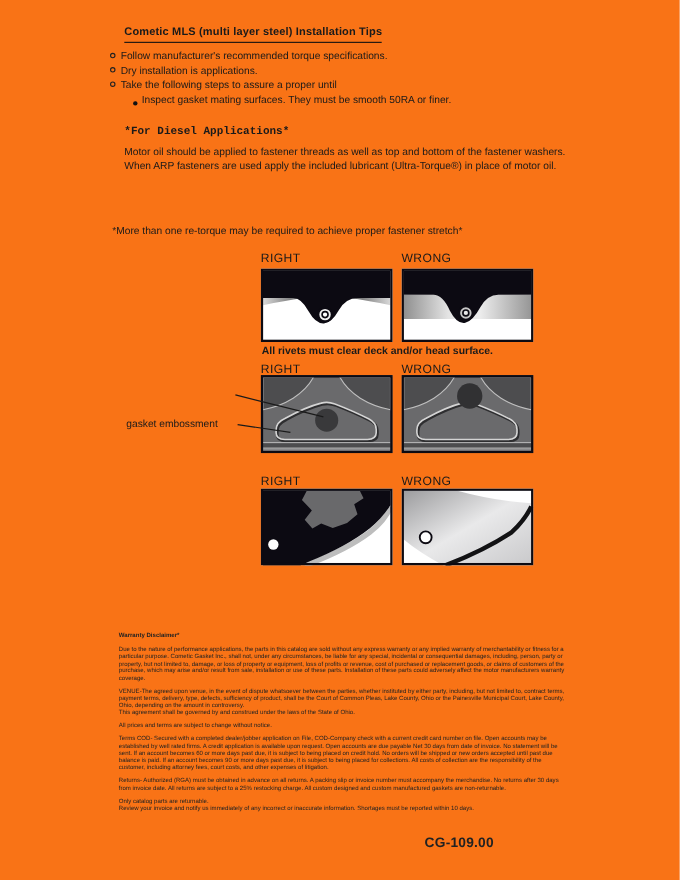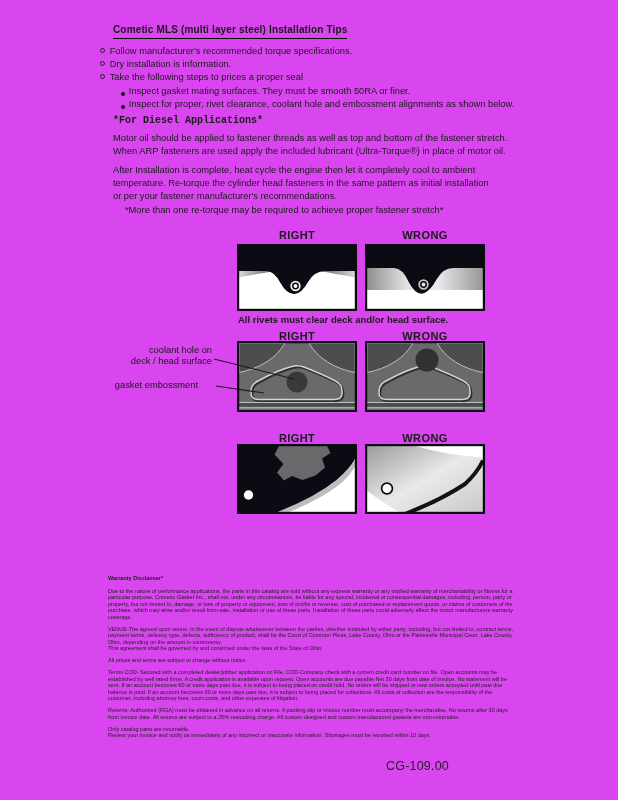--- a/index.html
+++ b/index.html
@@ -1,73 +1,66 @@
 <!DOCTYPE html>
 <html><head>
 <meta charset="utf-8">
 <style>
   html,body{margin:0;padding:0;background:#fff;}
-  .page{position:relative;width:618px;height:800px;background:#d946ef;overflow:hidden;
+  .page{position:relative;width:618px;height:800px;background:#f97316;overflow:hidden;
         font-family:"Liberation Sans","DejaVu Sans",sans-serif;color:#1a1a1a;}
   .abs{position:absolute;}
   .title{left:113px;top:24px;font-size:10px;font-weight:bold;white-space:nowrap;
          border-bottom:1.3px solid #111;padding-bottom:2.5px;letter-spacing:.15px;}
   .bullets{left:97px;top:41px;list-style:none;margin:3px;padding:0;font-size:9.3px;}
   .bullets li{display:flex;align-items:center;height:13px;white-space:nowrap;}
   .bullets li.sub{margin-left:21px;align-items:flex-end;}
   .ring{width:3.2px;height:3.2px;border:1px solid #222;border-radius:50%;margin-right:4.5px;flex:none;}
   .dot{width:3.8px;height:3.8px;background:#111;border-radius:50%;margin-right:4px;flex:none;}
   .h2{font-size:10px;font-weight:bold;white-space:nowrap;font-family:Liberation Mono, monospace;}
   .para{font-size:9.3px;line-height:13px;white-space:pre;}
-  .dlabel{width:120px;text-align:center;font-size:11px;font-weight:bold;letter-spacing:.4px;}
+  .dlabel{width:120px;font-size:11px;font-weight:normal;letter-spacing:.4px;}
   .cap{font-size:9.5px;line-height:12px;white-space:pre-line;font-weight:bold;}
   .callout{font-size:9.3px;line-height:10.5px;text-align:right;white-space:pre-line;}
   .legal{left:108px;top:575px;width:406px;font-size:5.5px;line-height:6.5px;color:#222;}
   .legal .lh{font-weight:bold;margin:0 0 6px 0;}
   .legal p{margin:0 0 5.5px 0;white-space:pre-line;}
-  .code{font-size:12.5px;letter-spacing:.2px;color:#222;}
+  .code{font-size:12.5px;letter-spacing:.2px;color:#222;font-weight:bold;}
   svg{display:block;}
 </style>
 </head>
 <body>
 
 <div class="page">
 
   <div class="abs title">Cometic MLS (multi layer steel) Installation Tips</div>
 
   <ul class="abs bullets">
     <li>
         <span class="ring"></span>
         <span>Follow manufacturer's recommended torque specifications.</span>
       </li>
     <li>
         <span class="ring"></span>
-        <span>Dry installation is information.</span>
+        <span>Dry installation is applications.</span>
       </li>
     <li>
         <span class="ring"></span>
-        <span>Take the following steps to prices a proper seal</span>
+        <span>Take the following steps to assure a proper until</span>
       </li>
     <li class="sub">
         <span class="dot"></span>
         <span>Inspect gasket mating surfaces.  They must be smooth 50RA or finer.</span>
       </li>
-    <li class="sub">
-        <span class="dot"></span>
-        <span>Inspect for proper, rivet clearance, coolant hole and embossment alignments as shown below.</span>
-      </li>
   </ul>
 
   <div class="abs h2" style="left:113px;top:115px">*For Diesel Applications*</div>
-  <div class="abs para" style="left:113px;top:132px">Motor oil should be applied to fastener threads as well as top and bottom of the fastener stretch.
+  <div class="abs para" style="left:113px;top:132px">Motor oil should be applied to fastener threads as well as top and bottom of the fastener washers.
 When ARP fasteners are used apply the included lubricant (Ultra-Torque®) in place of motor oil.</div>
-  <div class="abs para" style="left:113px;top:164px">After Installation is complete, heat cycle the engine then let it completely cool to ambient
-temperature. Re-torque the cylinder head fasteners in the same pattern as initial installation
-or per your fastener manufacturer's recommendations.</div>
-  <div class="abs para" style="left:125px;top:204px">*More than one re-torque may be required to achieve proper fastener stretch*</div>
+  <div class="abs para" style="left:102px;top:204px">*More than one re-torque may be required to achieve proper fastener stretch*</div>
 
   <div class="abs dlabel" style="left:237px;top:229px">RIGHT</div>
   <div class="abs dlabel" style="left:365px;top:229px">WRONG</div>
 
   <svg class="abs" style="left:237px;top:244px" width="120" height="67" viewBox="0 0 120 67">
     <defs>
       <linearGradient id="g1L" x1="0" y1="0" x2="1" y2="0">
           <stop offset="0" stop-color="#d9d9d9"></stop>
           <stop offset="1" stop-color="#5c5c5c"></stop>
         </linearGradient>
@@ -100,22 +93,20 @@
     <circle cx="58.5" cy="40.5" r="6.2" fill="#c6c6c6" stroke="#0c0a12" stroke-width="2"></circle>
     <circle cx="58.5" cy="40.5" r="2.7" fill="#e8e8e8" stroke="#0c0a12" stroke-width="1.5"></circle>
     <rect x="1.1" y="1.1" width="117.8" height="64.8" fill="none" stroke="#0c0a12" stroke-width="2.2"></rect>
   </svg>
 
   <div class="abs cap" style="left:238px;top:314px">All rivets must clear deck and/or head surface.</div>
 
   <div class="abs dlabel" style="left:237px;top:330px">RIGHT</div>
   <div class="abs dlabel" style="left:365px;top:330px">WRONG</div>
 
-  <div class="abs callout" style="left:92px;top:345px;width:120px">coolant hole on
-deck / head surface</div>
   <div class="abs callout" style="left:76px;top:380px;width:122px">gasket embossment</div>
 
   <svg class="abs" style="left:237px;top:341px" width="120" height="71" viewBox="0 0 120 71">
     <rect width="120" height="71" fill="#6a6a6c"></rect>
     <path d="M2 2 H48 Q41.5 13.5 29.5 21 Q17.5 28.5 2 31.5 Z" fill="#4d4d4f" stroke="#bfbfbf" stroke-width="1"></path>
     <path d="M118 2 H72 Q78.5 13.5 90.5 21 Q102.5 28.5 118 31.5 Z" fill="#4d4d4f" stroke="#bfbfbf" stroke-width="1"></path>
     <path d="M14 50 Q14 43 22 39.5 Q41 29 55 25.5 Q61 23.8 67.5 26.3 Q85 33 98.5 40 Q105 43.3 105 49.5 V52.5 Q105 58.5 97 58.5 H22 Q14 58.5 14 52.5 Z" fill="none" stroke="#2e2e30" stroke-width="2.6" transform="translate(1,1.2)"></path>
     <path d="M14 50 Q14 43 22 39.5 Q41 29 55 25.5 Q61 23.8 67.5 26.3 Q85 33 98.5 40 Q105 43.3 105 49.5 V52.5 Q105 58.5 97 58.5 H22 Q14 58.5 14 52.5 Z" fill="none" stroke="#d4d4d4" stroke-width="1.5"></path>
     <circle cx="60" cy="41" r="10.5" fill="#39393b"></circle>
     <line x1="2" y1="61.5" x2="118" y2="61.5" stroke="#c9c9c9" stroke-width="0.9"></line>

